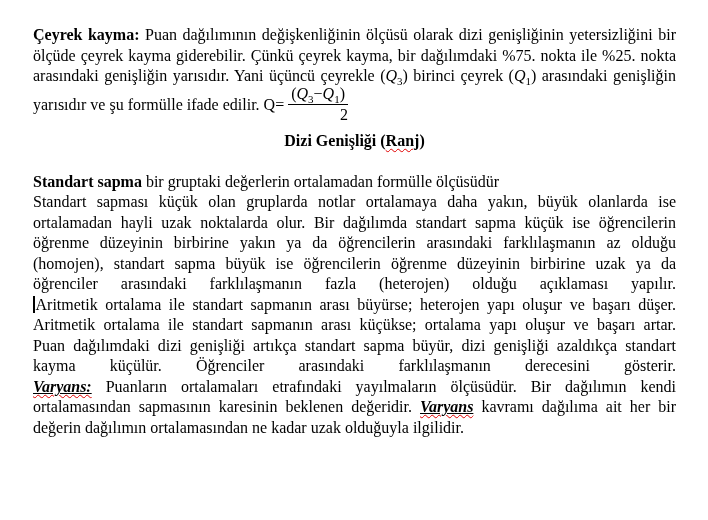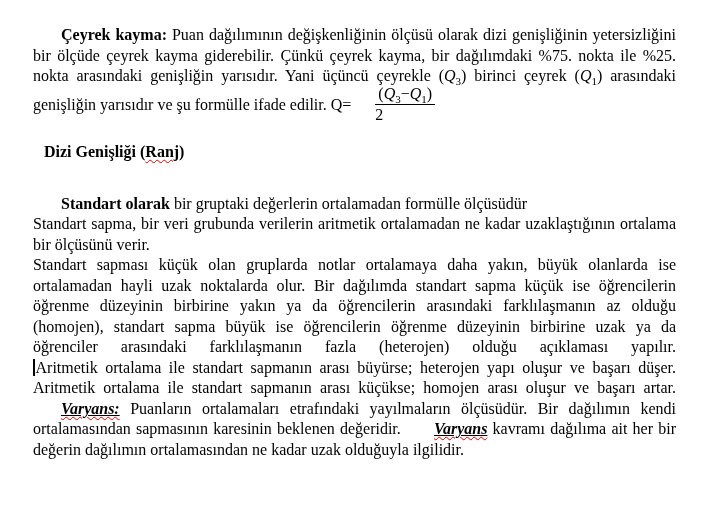--- a/index.html
+++ b/index.html
@@ -17,45 +17,45 @@
     font-size: 16px;
     line-height: 20.5px;
   }
   .para {
     margin: 0;
     text-align: justify;
     text-justify: inter-word;
   }
   .para.justify-last { text-align-last: justify; }
   .para.left { text-align: left; }
-  b, .bold { font-weight: bold; margin-left: 28px; }
-  .heading { font-weight: bold; text-align: left; margin: 11px; }
+  b, .bold { font-weight: bold; }
+  .heading { font-weight: bold; text-align: center; margin: 0; }
   .spacer-line { height: 20.5px; }
   .gap-small { height: 5px; }
   .sq {
     text-decoration-line: underline;
     text-decoration-style: wavy;
     text-decoration-color: #e00000;
     text-decoration-thickness: 1px;
     text-underline-offset: 2px;
   }
   .ul { text-decoration: underline; text-decoration-color: #000; font-style: italic; }
   .ul .sq {
     text-decoration-line: underline;
     text-decoration-style: wavy;
     text-decoration-color: #e00000;
   }
   i.mq { font-family: "Liberation Serif", serif; font-style: italic; }
   sub.ms { font-size: 11px; line-height: 0; }
   .frac {
     display: inline-block;
     vertical-align: middle;
-    text-align: left;
+    text-align: right;
     line-height: 18px;
-    margin-left: 20px;
+    margin-left: 0;
     position: relative; top: -2px;
   }
   .frac .num { display: block; border-bottom: 1px solid #000; padding: 0 3px 1px 3px; }
   .frac .den { display: block; padding-top: 1px; }
   .caret {
     display: inline-block;
     width: 1.5px; height: 17px;
     background: #000;
     vertical-align: text-bottom;
     margin-right: 1px;
@@ -68,24 +68,24 @@
 
   <p class="para"><b>Çeyrek kayma:</b><span> Puan dağılımının değişkenliğinin ölçüsü olarak dizi genişliğinin yetersizliğini bir ölçüde çeyrek kayma giderebilir. Çünkü çeyrek kayma, bir dağılımdaki %75. nokta ile %25. nokta arasındaki genişliğin yarısıdır. Yani üçüncü çeyrekle (</span><i class="mq">Q</i><sub class="ms">3</sub><span>) birinci çeyrek (</span><i class="mq">Q</i><sub class="ms">1</sub><span>) arasındaki genişliğin yarısıdır ve şu formülle ifade edilir. Q= </span><span class="frac"><span class="num"><span>(</span><i class="mq">Q</i><sub class="ms">3</sub><span>−</span><i class="mq">Q</i><sub class="ms">1</sub><span>)</span></span><span class="den">2</span></span></p>
 
   <div class="gap-small"></div>
 
   <p class="heading"><span>Dizi Genişliği (</span><span class="sq">Ranj</span><span>)</span></p>
 
 
   <div class="spacer-line"></div>
 
-  <p class="para left"><b>Standart olarak</b><span> bir gruptaki değerlerin ortalamadan formülle ölçüsüdür</span></p>
+  <p class="para left"><b>Standart sapma</b><span> bir gruptaki değerlerin ortalamadan formülle ölçüsüdür</span></p>
 
-  <p class="para">Standart sapma, bir veri grubunda verilerin aritmetik ortalamadan ne kadar uzaklaştığının ortalama bir ölçüsünü verir.</p>
 
   <p class="para justify-last">Standart sapması küçük olan gruplarda notlar ortalamaya daha yakın, büyük olanlarda ise ortalamadan hayli uzak noktalarda olur. Bir dağılımda standart sapma küçük ise öğrencilerin öğrenme düzeyinin birbirine yakın ya da öğrencilerin arasındaki farklılaşmanın az olduğu (homojen), standart sapma büyük ise öğrencilerin öğrenme düzeyinin birbirine uzak ya da öğrenciler arasındaki farklılaşmanın fazla (heterojen) olduğu açıklaması yapılır.</p>
 
-  <p class="para justify-last"><span class="caret"></span><span>Aritmetik ortalama ile standart sapmanın arası büyürse; heterojen yapı oluşur ve başarı düşer. Aritmetik ortalama ile standart sapmanın arası küçükse; homojen arası oluşur ve başarı artar.</span></p>
+  <p class="para justify-last"><span class="caret"></span><span>Aritmetik ortalama ile standart sapmanın arası büyürse; heterojen yapı oluşur ve başarı düşer. Aritmetik ortalama ile standart sapmanın arası küçükse; ortalama yapı oluşur ve başarı artar.</span></p>
 
+  <p class="para justify-last">Puan dağılımdaki dizi genişliği artıkça standart sapma büyür, dizi genişliği azaldıkça standart kayma küçülür. Öğrenciler arasındaki farklılaşmanın derecesini gösterir.</p>
 
   <p class="para"><span class="ul"><b><span class="sq">Varyans:</span></b></span><span> Puanların ortalamaları etrafındaki yayılmaların ölçüsüdür. Bir dağılımın kendi ortalamasından sapmasının karesinin beklenen değeridir. </span><span class="ul"><b><span class="sq">Varyans</span></b></span><span> kavramı dağılıma ait her bir değerin dağılımın ortalamasından ne kadar uzak olduğuyla ilgilidir.</span></p>
 
 </div>
 
 </body></html>

